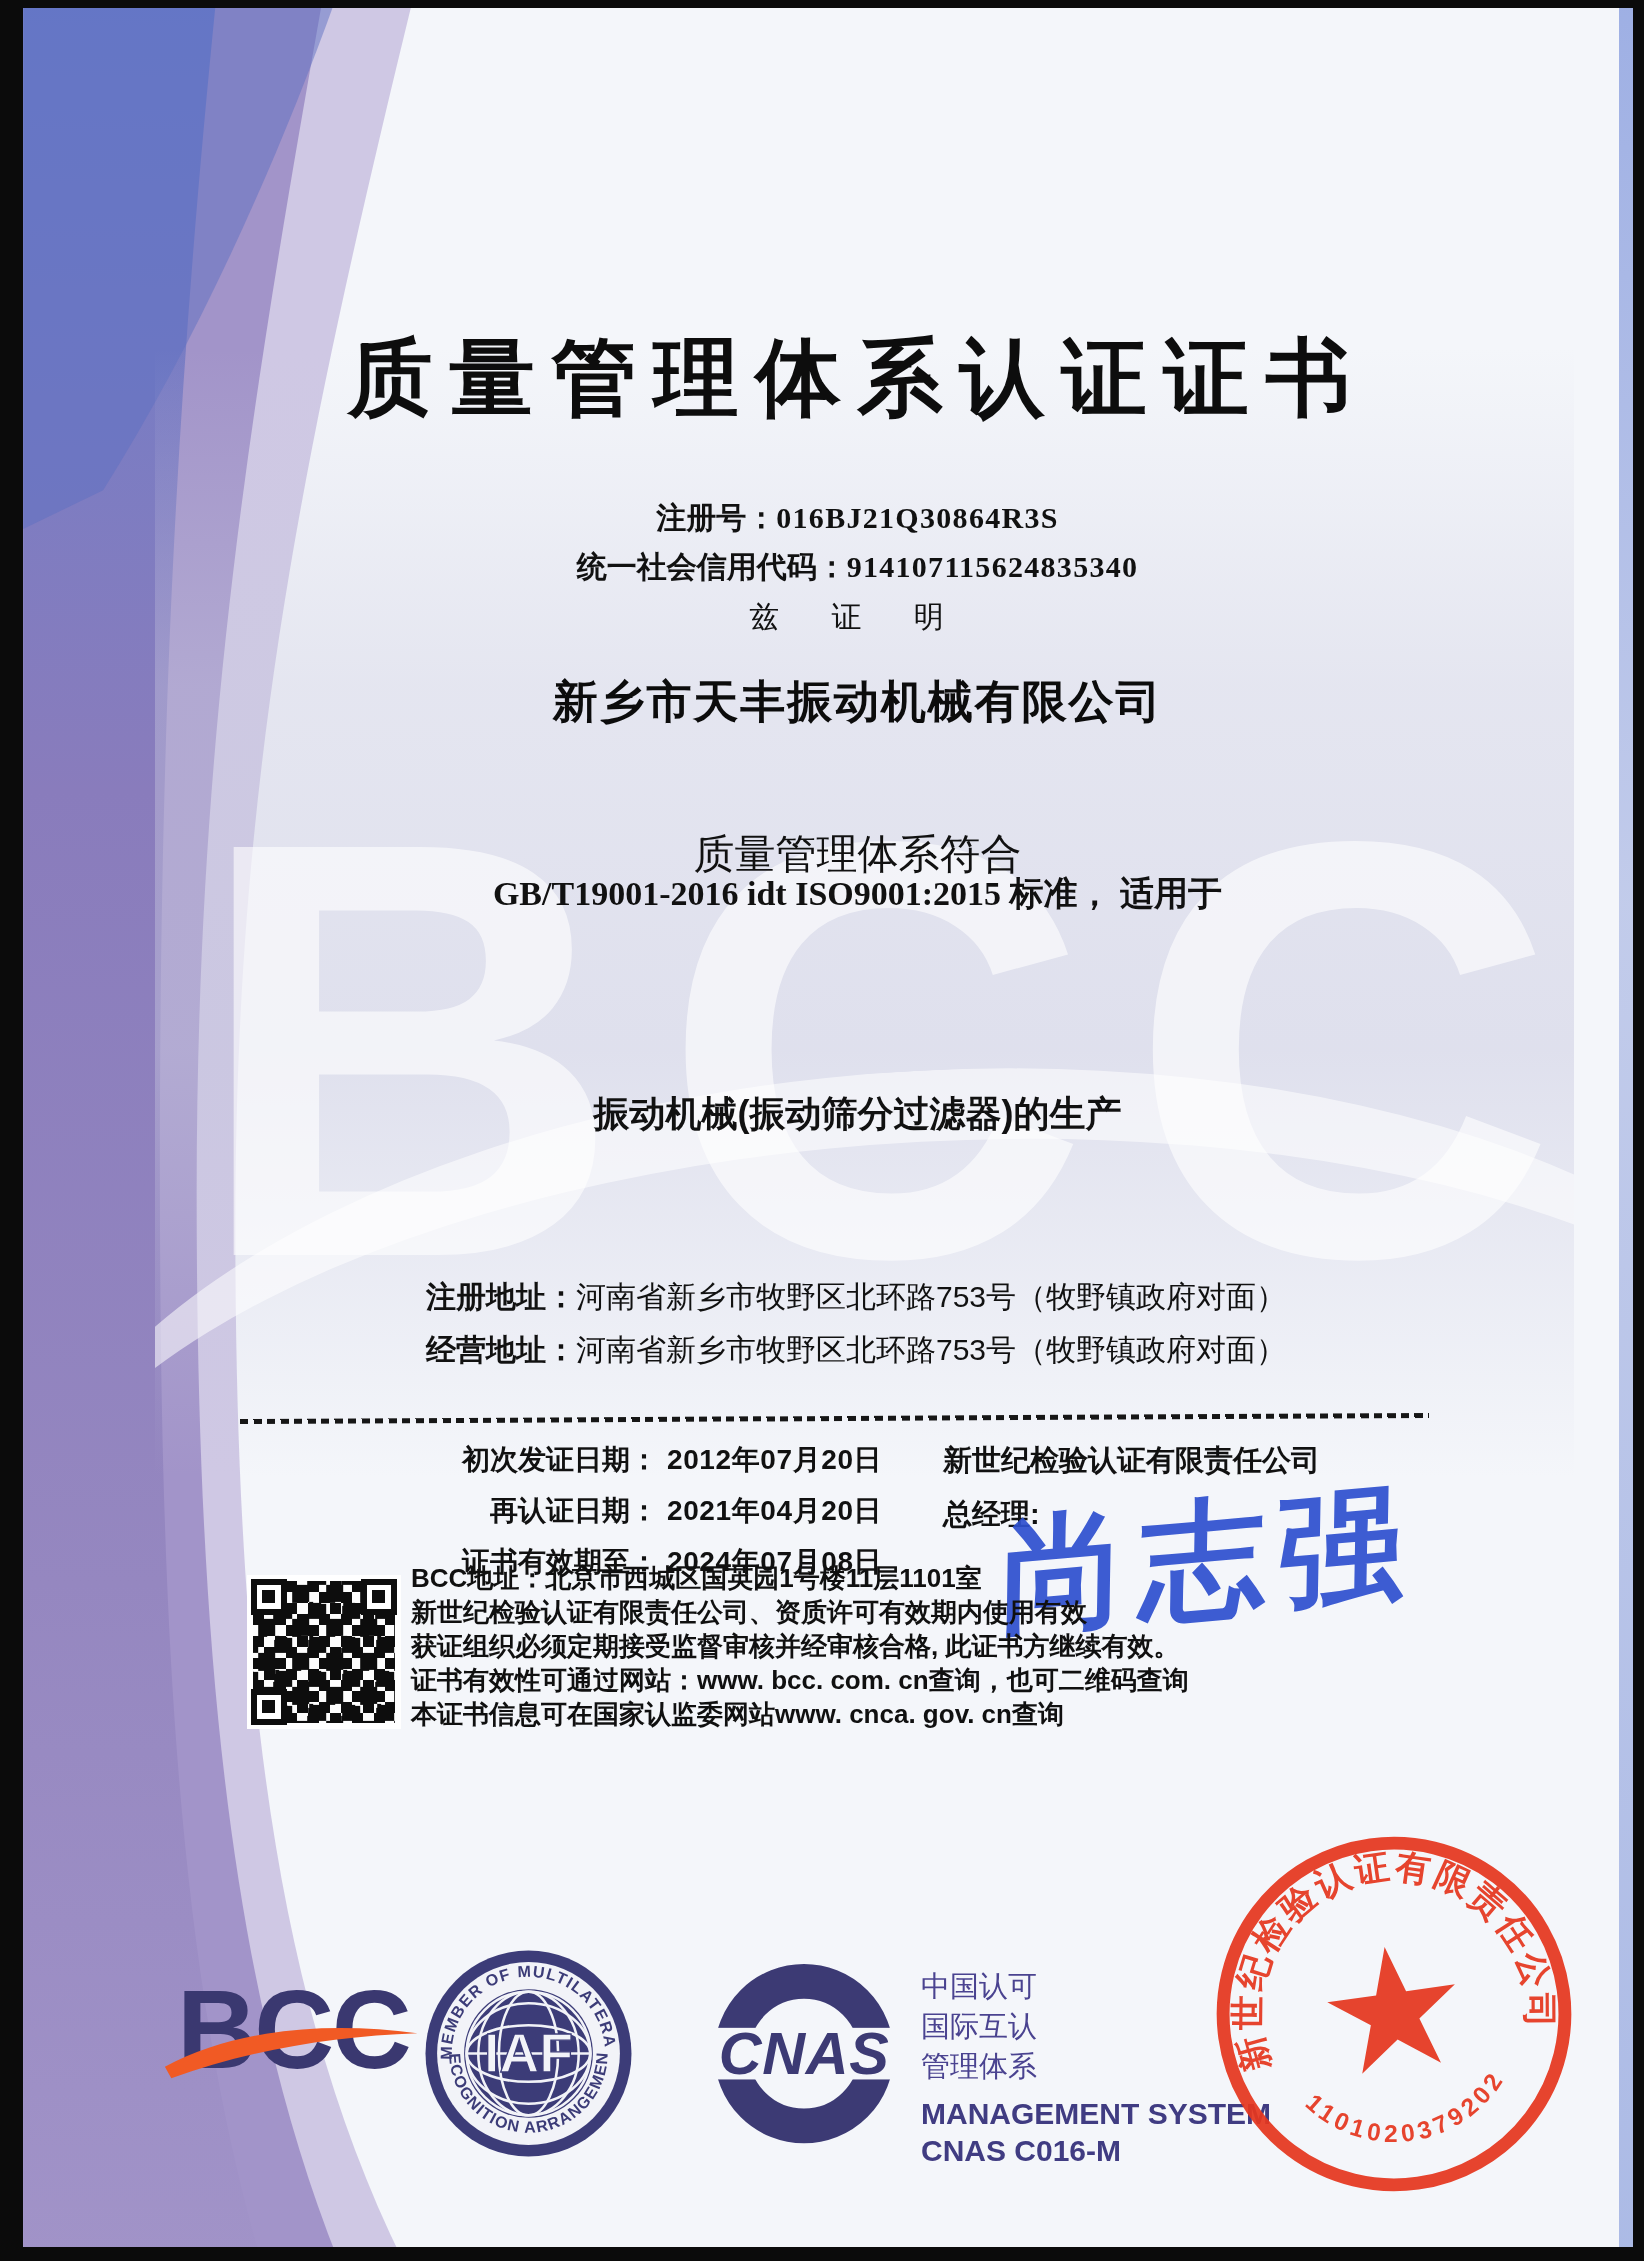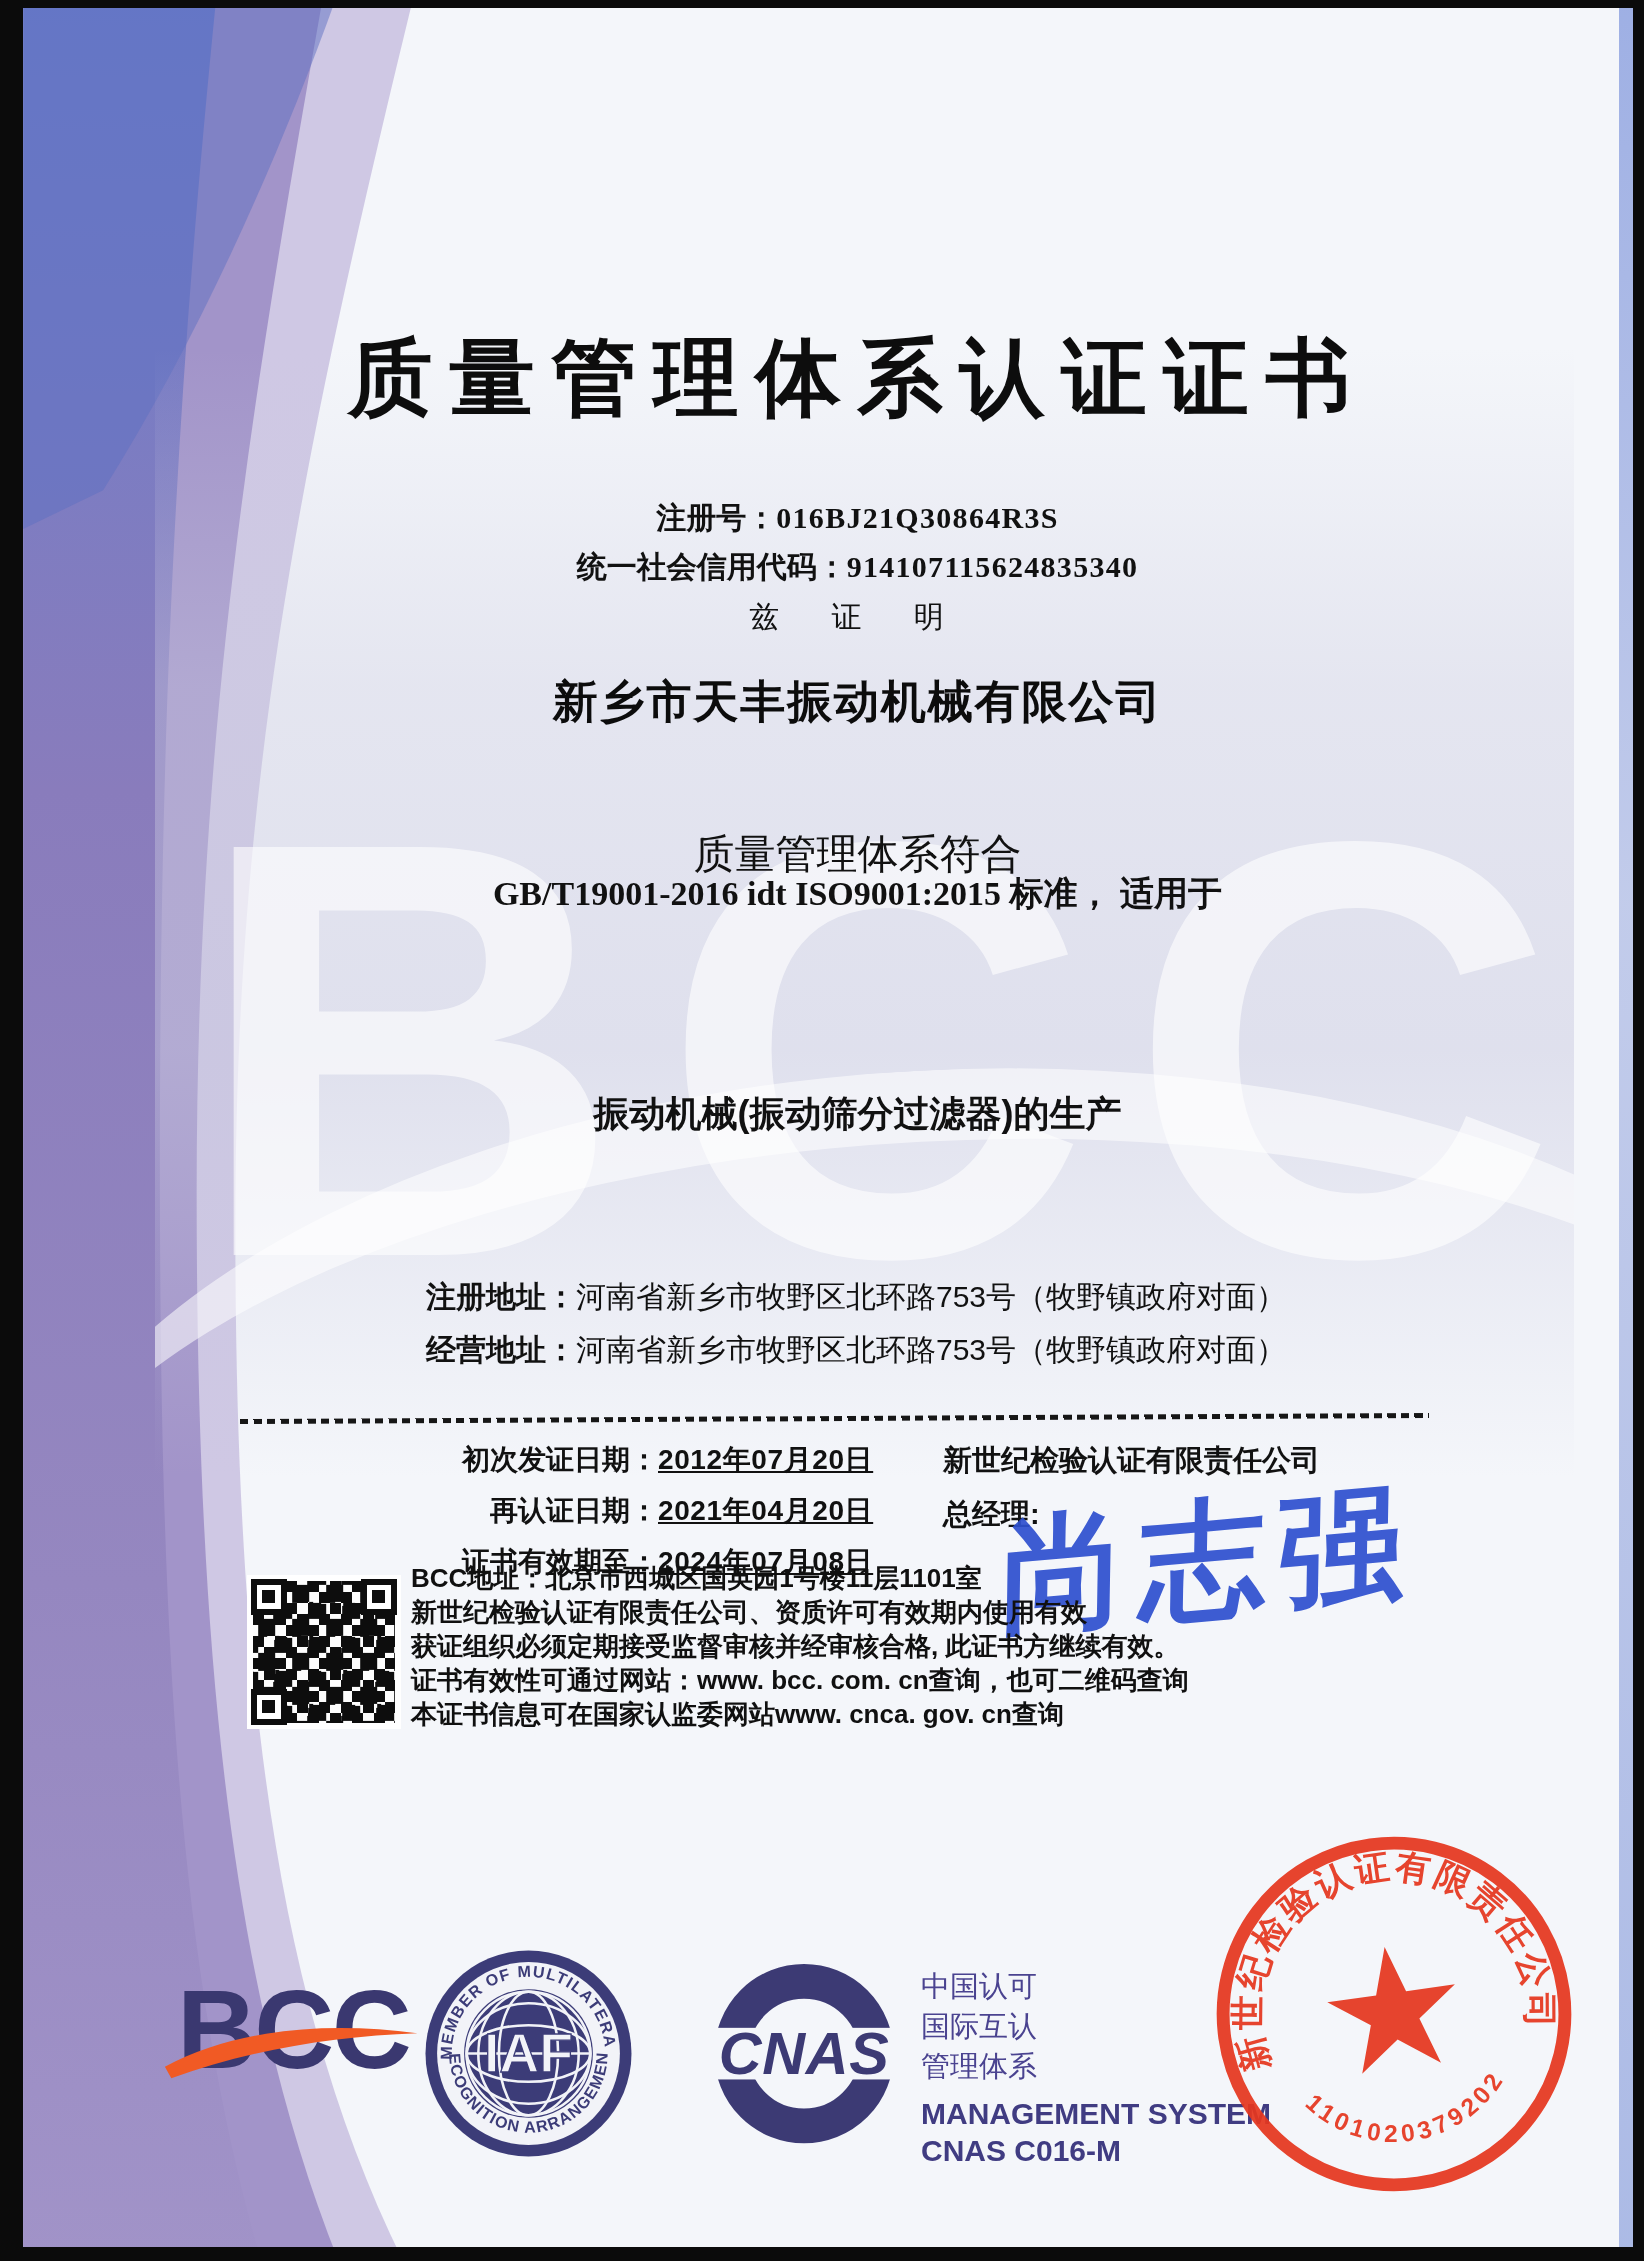--- a/index.html
+++ b/index.html
@@ -44,21 +44,21 @@
   .addr .lbl{font-weight:700;}
   .addr.a1{top:1277px;}
   .addr.a2{top:1330px;}
 
   .dash-line{position:absolute;left:240px;top:1416px;width:1189px;height:4.5px;
      background:repeating-linear-gradient(90deg,#161616 0 8.4px,transparent 8.4px 13.5px);transform:rotate(-0.3deg);}
 
   .dates{position:absolute;left:348px;top:1441px;}
   .date-row{display:flex;height:28px;margin-bottom:23px;font-size:28px;font-weight:600;}
   .date-row .lbl{width:310px;text-align:right;}
-  .date-row .val{margin-left:0;letter-spacing:0.6px;text-decoration:underline;}
+  .date-row .val{margin-left:9px;letter-spacing:0.6px;}
 
   .issuer{position:absolute;left:943px;top:1441px;font-size:29px;font-weight:700;}
   .issuer-role{position:absolute;left:943px;top:1495px;font-size:29px;font-weight:600;}
   .signature{position:absolute;left:1000px;top:1477px;font-size:126px;font-weight:700;color:#2e50cf;
      font-family:"DejaVu Serif","Liberation Serif",serif;transform:rotate(-5deg) skewX(-6deg);letter-spacing:13px;opacity:.92;}
 
   
   .qr{position:absolute;left:247px;top:1575px;width:154px;height:154px;background:#fff;z-index:11;}
   .qr-inner{position:absolute;left:6.4px;top:6.4px;right:6.4px;bottom:6.4px;
      background:

